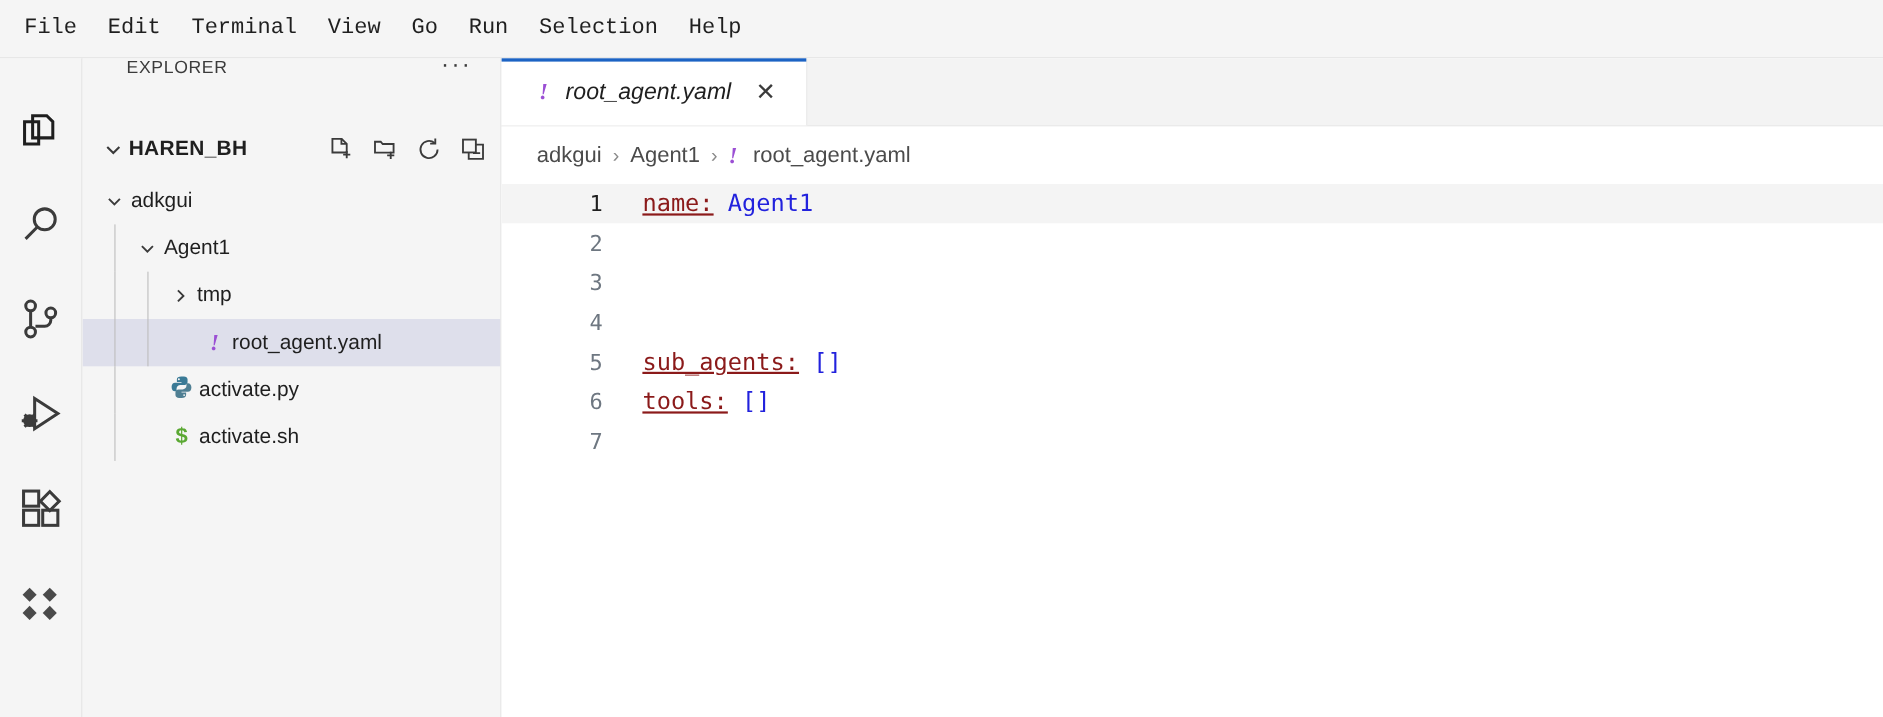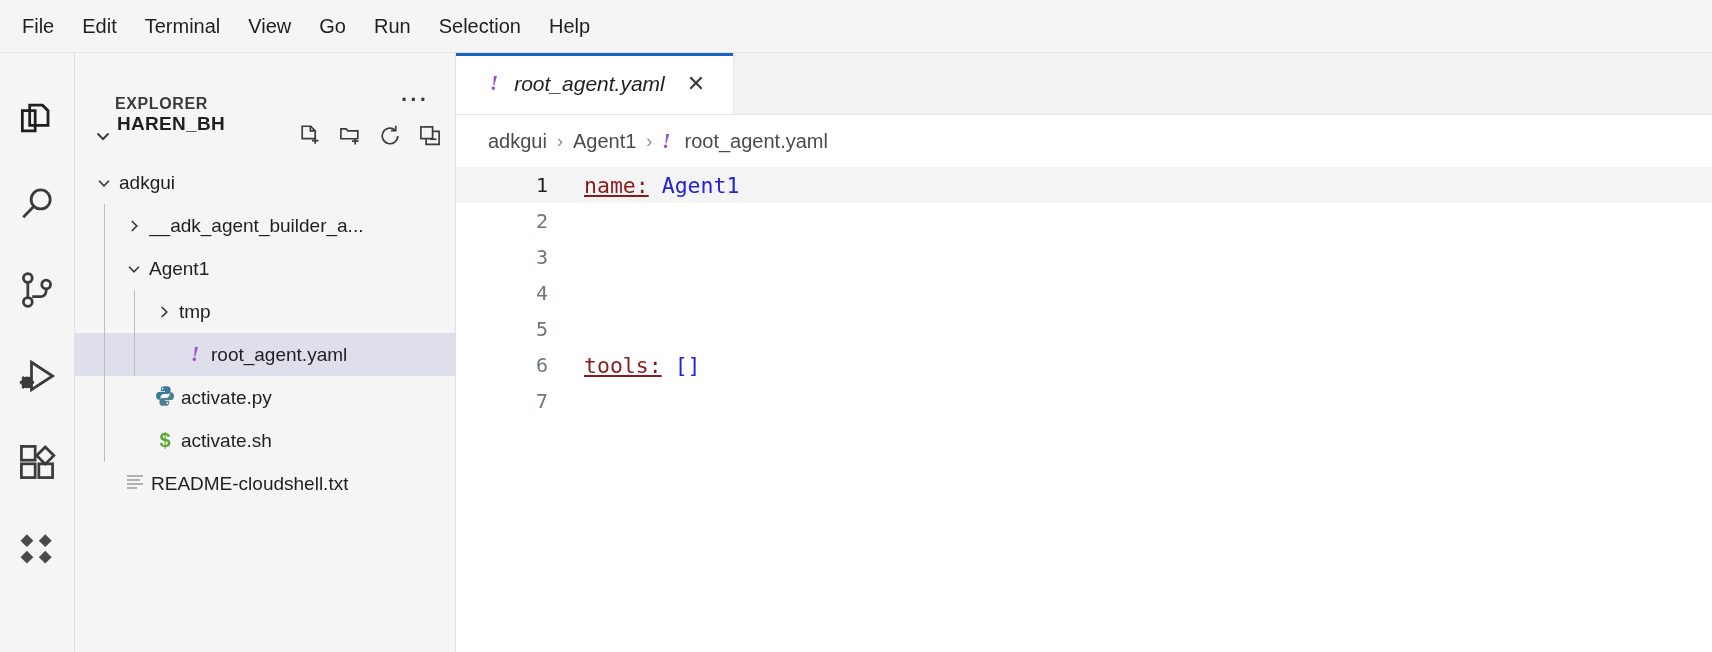--- a/index.html
+++ b/index.html
@@ -18,20 +18,21 @@
 
   
   .menubar {
     height: 53px;
     flex: 0 0 53px;
     background: #f5f5f5;
     display: flex;
     align-items: center;
     padding-left: 8px;
     border-bottom: 1px solid #e4e4e4;
+    font-family: Liberation Mono, monospace;
   }
   .menu-item {
     font-size: 20px;
     color: #1f1f1f;
     padding: 4px 14px;
     line-height: 1;
     white-space: nowrap;
     cursor: default;
     border-radius: 3px;
   }
@@ -59,37 +60,36 @@
   
   .sidebar {
     width: 381px; flex: 0 0 381px;
     background: #f5f5f5;
     border-right: 1px solid #e0e0e0;
     display: flex; flex-direction: column;
     min-width: 0;
   }
   .sidebar-header {
     height: 60px; flex: 0 0 60px;
-    display: flex; align-items: flex-end;
+    display: flex; align-items: flex-start;
     padding: 0 26px 0 40px;
-    font-weight: bold;
   }
   .sidebar-title {
     font-size: 16px; letter-spacing: 0.6px;
     color: #3b3b3b; flex: 1 1 auto;
   }
   .sidebar-more {
     font-size: 22px; color: #3b3b3b; letter-spacing: 2px;
     cursor: pointer; line-height: 10px; padding-bottom: 8px;
   }
 
   
   .root-row {
     height: 46px; flex: 0 0 46px;
-    display: flex; 
+    display: flex; align-items: center;
     padding-left: 14px; padding-right: 12px;
     cursor: pointer;
   }
   .root-chev { width: 28px; display: flex; justify-content: center; align-items: center; }
   .root-label {
     font-size: 19px; font-weight: bold; color: #1f1f1f;
     letter-spacing: 0.3px; white-space: nowrap;
     margin-right: 10px;
   }
   .root-actions { display: flex; align-items: center; gap: 14px; margin-left: auto; }
@@ -320,31 +320,20 @@
               </svg>
             </span>
             <span class="tree-label">adkgui</span>
           </div>
           <div class="tree-row">
             <div class="row-indent" style="width: 44px;">
               <div class="guide" style="left: 29px;"></div>
             </div>
             <span class="twisty">
               <svg width="20" height="20" viewBox="0 0 16 16" fill="none" stroke="#3b3b3b" stroke-width="1.4">
-                <path d="M6.2 4 10.2 8 6.2 12"></path>
-              </svg>
-            </span>
-            <span class="tree-label">__adk_agent_builder_a...</span>
-          </div>
-          <div class="tree-row">
-            <div class="row-indent" style="width: 44px;">
-              <div class="guide" style="left: 29px;"></div>
-            </div>
-            <span class="twisty">
-              <svg width="20" height="20" viewBox="0 0 16 16" fill="none" stroke="#3b3b3b" stroke-width="1.4">
                 <path d="M4 6.2 8 10.2 12 6.2"></path>
               </svg>
             </span>
             <span class="tree-label">Agent1</span>
           </div>
           <div class="tree-row">
             <div class="row-indent" style="width: 74px;">
               <div class="guide" style="left: 29px;"></div>
               <div class="guide" style="left: 59px;"></div>
             </div>
@@ -381,30 +370,20 @@
           </div>
           <div class="tree-row">
             <div class="row-indent" style="width: 44px;">
               <div class="guide" style="left: 29px;"></div>
             </div>
             <span class="twisty"></span>
             <span class="ficon">
               <span class="sh-glyph">$</span>
             </span>
             <span class="tree-label">activate.sh</span>
-          </div>
-          <div class="tree-row">
-            <div class="row-indent" style="width: 14px;"></div>
-            <span class="twisty"></span>
-            <span class="ficon">
-              <span><svg width="24" height="24" viewBox="0 0 24 24" fill="none" stroke="#9a9a9a" stroke-width="1.6">
-                  <path d="M4 6h16M4 10h13M4 14h16M4 18h10"></path>
-                </svg></span>
-            </span>
-            <span class="tree-label">README-cloudshell.txt</span>
           </div>
         </div>
     </div>
 
     <div class="editor-area">
       <div class="tabbar" id="tabbar">
           <div class="tab">
             <div class="tab-top" style="background: rgb(28, 99, 196);"></div>
             <span class="yaml-bang">!</span>
             <span class="tab-name">root_agent.yaml</span>
@@ -417,20 +396,20 @@
           <span class="crumb">Agent1</span>
           <span class="crumb-sep">›</span>
           <span class="yaml-bang" style="margin-right: 4px;">!</span>
           <span class="crumb">root_agent.yaml</span>
         </div>
       <div class="code-wrap" id="code">
           <div class="code-line active"><span class="lnum">1</span><span class="ctext"><span class="k">name:</span><span class="p"> </span><span class="v">Agent1</span></span></div>
           <div class="code-line"><span class="lnum">2</span></div>
           <div class="code-line"><span class="lnum">3</span></div>
           <div class="code-line"><span class="lnum">4</span></div>
-          <div class="code-line"><span class="lnum">5</span></div>
+          <div class="code-line"><span class="lnum">5</span><span class="ctext"><span class="k">sub_agents:</span><span class="p"> </span><span class="v">[]</span></span></div>
           <div class="code-line"><span class="lnum">6</span><span class="ctext"><span class="k">tools:</span><span class="p"> </span><span class="v">[]</span></span></div>
           <div class="code-line"><span class="lnum">7</span><span class="ctext"></span></div>
         </div>
     </div>
 
   </div>
 </div>
 
 </body></html>

